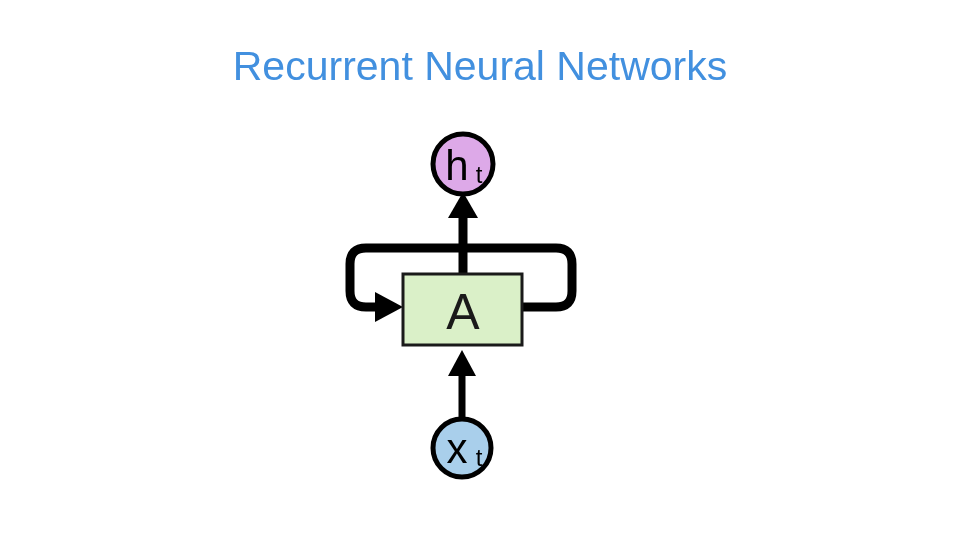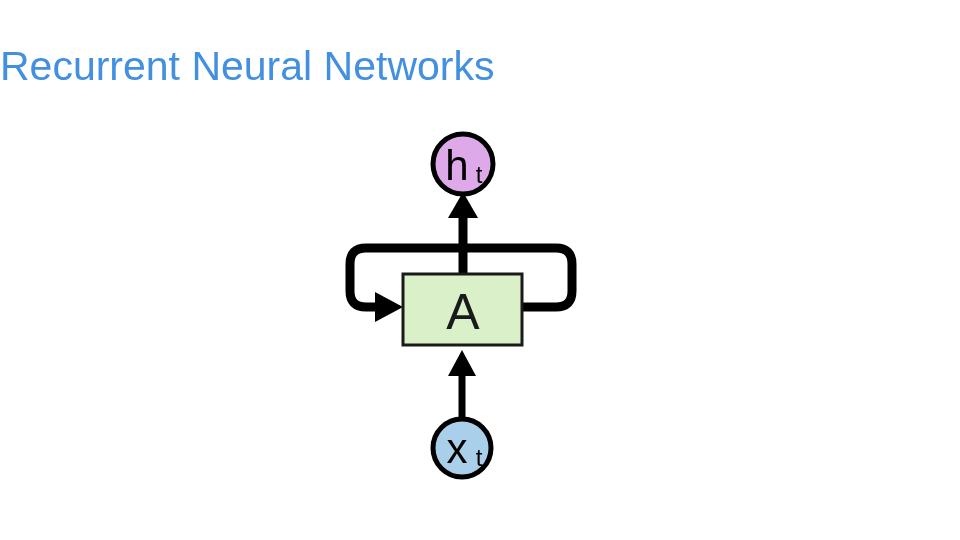--- a/index.html
+++ b/index.html
@@ -17,21 +17,21 @@
     position: relative;
     width: 960px;
     height: 540px;
     background: #ffffff;
   }
   #slide-title {
     position: absolute;
     left: 0;
     top: 44px;
     width: 960px;
-    text-align: left;
+    text-align: center;
     font-family: "Liberation Sans", sans-serif;
     font-size: 41px;
     font-weight: 400;
     letter-spacing: 0px;
     color: #4290DF;
     white-space: nowrap;
     line-height: 1.1;
   }
   #diagram-wrap {
     position: absolute;

